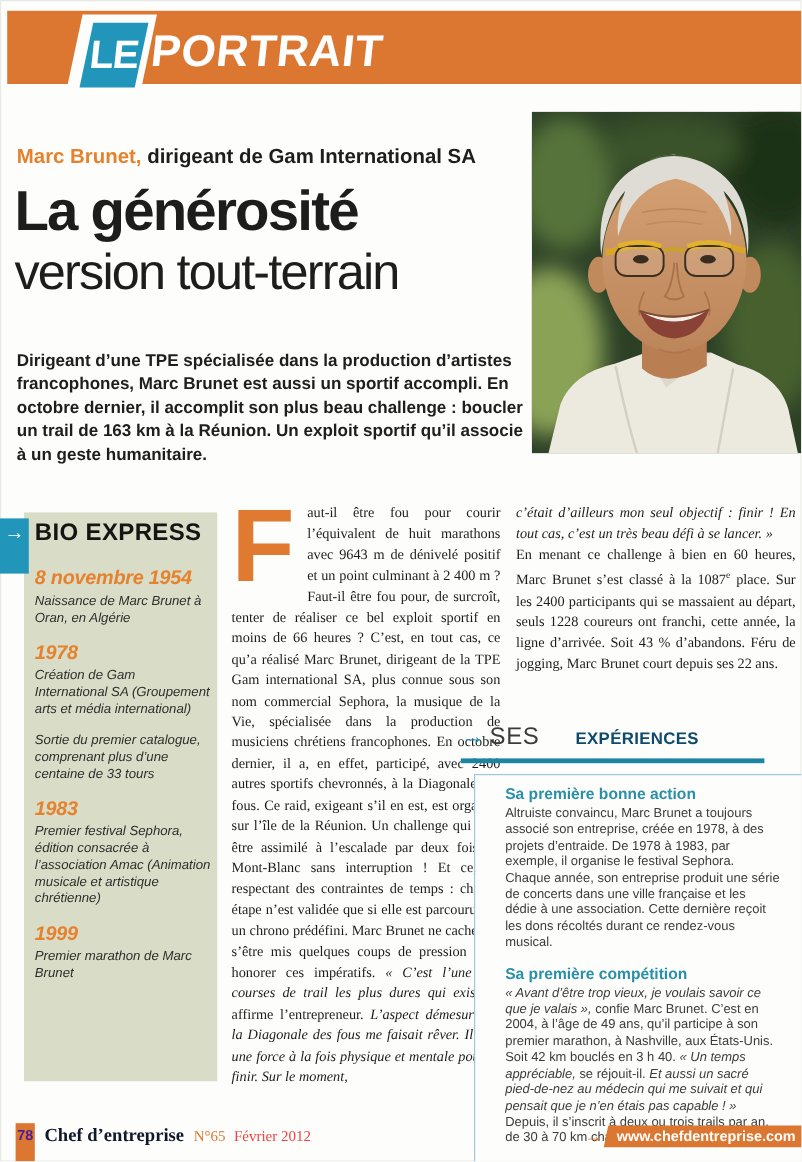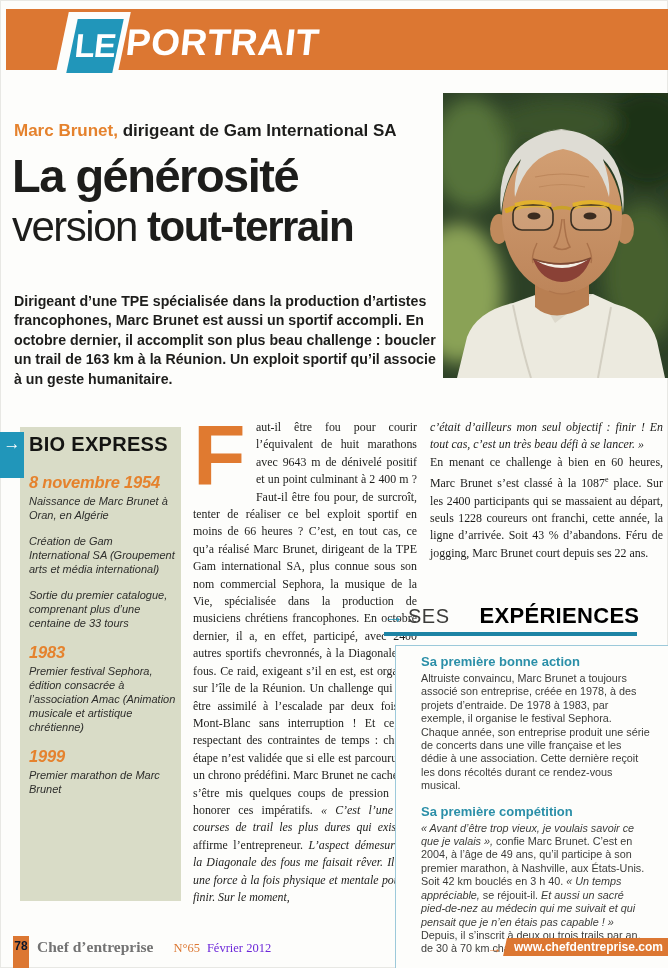--- a/index.html
+++ b/index.html
@@ -14,21 +14,21 @@
   .le-box span{display:block;transform:skewX(6deg);color:#fff;font-size:33px;font-weight:800;letter-spacing:-1px;}
   .portrait-word{position:absolute;left:120px;top:13px;color:#fff;font-size:37px;font-weight:800;
                  letter-spacing:.5px;transform:skewX(-6deg);}
 
   
   .kicker{position:absolute;left:14px;top:121px;font-size:17px;font-weight:700;color:#1d1d1b;}
   .kicker .name{color:#e5822d;}
   .headline{position:absolute;left:12px;top:152px;color:#1d1d1b;letter-spacing:-1.5px;line-height:1.02;}
   .headline .l1{font-size:47px;font-weight:800;}
   .headline .l2{font-size:42px;font-weight:400;margin-top:6px;}
-  .headline .l2 b{font-weight:700;}
+  .headline .l2 b{font-weight:400;}
   .intro{position:absolute;left:14px;top:292px;width:430px;font-size:14.2px;font-weight:700;
          line-height:1.37;color:#1e1e1c;}
 
   
   .photo{position:absolute;left:443px;top:93px;width:225px;height:285px;overflow:hidden;}
 
   
   .bio{position:absolute;left:20px;top:427px;width:161px;height:474px;background:#d9dcc7;font-style:italic;}
   .bio-arrowbox{position:absolute;left:0;top:432px;width:24px;height:46px;background:#2196ba;
                 display:flex;align-items:flex-start;justify-content:center;}
@@ -47,36 +47,36 @@
   .dropcap{float:left;font-family:"Liberation Sans",sans-serif;font-weight:800;color:#e07a30;
            font-size:86px;line-height:68px;width:56px;height:68px;margin:2px 7px 0 0;}
   .it{font-style:italic;}
   .sup{vertical-align:super;font-size:8px;}
   .col2 .p2{margin-top:0;}
 
   
   .exp-header{position:absolute;left:384px;top:603px;display:flex;align-items:baseline;}
   .exp-arrow{color:#2196ba;font-size:20px;font-weight:800;margin-right:4px;}
   .exp-light{font-size:20px;font-weight:400;color:#3c3c3a;letter-spacing:.5px;margin-right:6px;}
-  .exp-bold{font-size:22px;font-weight:800;color:#000000;letter-spacing:.3px;padding-left:24px;}
+  .exp-bold{font-size:14px;font-weight:800;color:#0c4a6e;letter-spacing:.3px;padding-left:24px;}
   .exp-rule{position:absolute;left:384px;top:632px;width:253px;height:4px;background:#1d84a5;}
   .exp-box{position:absolute;left:383px;top:645px;width:281px;height:328px;border:1px solid #9cc9da;
            box-sizing:border-box;padding:8px 25px;overflow:hidden;background:#fdfdfb;margin-left:12px;}
   .exp-h{color:#2b8fa8;font-size:13px;font-weight:700;margin:0 0 3px 0;}
   .exp-h2{margin-top:11px;}
   .exp-body{font-size:10.8px;line-height:13.4px;color:#3c3c3a;text-align:left;}
 
   
   .pg-box{position:absolute;left:13px;top:936px;width:16px;height:32px;background:#dc7732;
-          color:#0f172a;font-size:12px;font-weight:700;text-align:center;line-height:20px;}
+          color:#4c1d95;font-size:12px;font-weight:700;text-align:center;line-height:20px;}
   .foot-left{position:absolute;left:37px;top:938px;display:flex;align-items:baseline;
              font-family:"Liberation Serif",serif;}
-  .foot-mag{font-size:15.5px;font-weight:700;color:#737373;margin-right:20px;}
+  .foot-mag{font-size:15.5px;font-weight:700;color:#0f172a;margin-right:8px;}
   .foot-issue{font-size:12.5px;color:#dc7732;margin-right:7px;}
-  .foot-date{font-size:12.5px;color:#6d28d9;}
+  .foot-date{font-size:12.5px;color:#ef4444;}
   .web-btn{position:absolute;left:487px;top:938px;display:flex;align-items:center;cursor:pointer;}
   .web-arrow{color:#dc7732;font-size:15px;font-weight:800;margin-right:3px;}
   .web-plate{background:#dc7732;transform:skewX(-12deg);padding:2px 9px;}
   .web-plate span{display:block;transform:skewX(12deg);color:#fff;font-size:12px;font-weight:700;}
 </style>
 </head>
 <body>
 
 <div class="page">
 
@@ -161,20 +161,21 @@
     </svg>
   </div>
 
   <div class="bio">
     <div class="bio-entries">
       <div class="bio-entry">
         <div class="bio-date">8 novembre 1954</div>
         <div class="bio-text">Naissance de Marc Brunet à Oran, en Algérie</div>
       </div>
       <div class="bio-entry">
+        <div class="bio-date">1978</div>
         <div class="bio-text">Création de Gam International SA (Groupement arts et média international)</div>
       </div>
       <div class="bio-entry">
         <div class="bio-text">Sortie du premier catalogue, comprenant plus d’une centaine de 33 tours</div>
       </div>
       <div class="bio-entry">
         <div class="bio-date">1983</div>
         <div class="bio-text">Premier festival Sephora, édition consacrée à l’association Amac (Animation musicale et artistique chrétienne)</div>
       </div>
       <div class="bio-entry">

